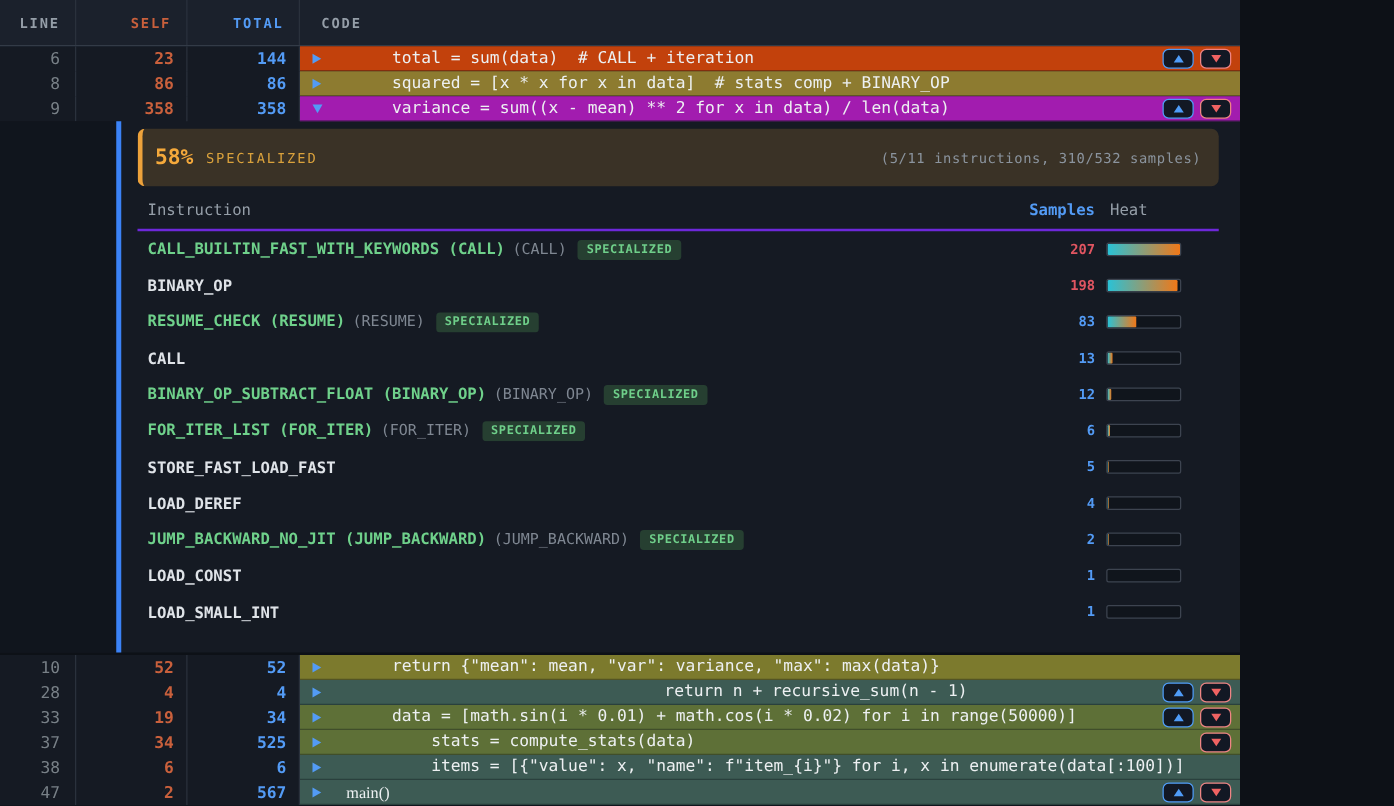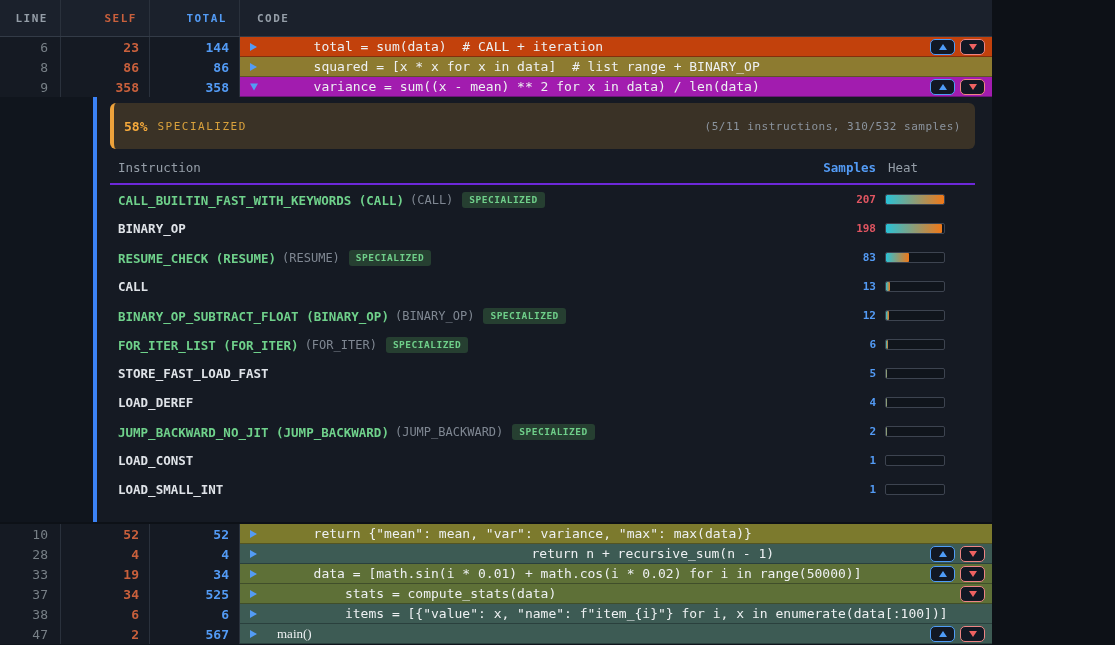--- a/index.html
+++ b/index.html
@@ -41,21 +41,21 @@
   .btn.down i { border-left:4.5px solid transparent; border-right:4.5px solid transparent; border-top:6px solid #ef6262; }
   
   .panel { display:flex; height:425px; }
   .panel-gutter { width:93px; background:#10151d; }
   .panel-bar { width:4px; background:#3b82f6; }
   .panel-content { flex:1; padding:6px 17px 0 13px; }
   .banner {
     height:46px; background:#3a3226; border-left:4px solid #eda23b; border-radius:6px;
     display:flex; align-items:center; padding:0 14px 0 10px;
   }
-  .banner .pct { font-size:13px; font-weight:bold; color:#f5a93b; }
+  .banner .pct { font-size:17px; font-weight:bold; color:#f5a93b; }
   .banner .lbl { font-size:11px; color:#d9a13c; letter-spacing:1.5px; margin-left:10px; }
   .banner .summary { margin-left:auto; font-size:11px; color:#8b949e; letter-spacing:.5px; }
   .instr-grid { display:grid; grid-template-columns:1fr 95px 99px; align-items:center; padding-left:8px; }
   .instr-head { height:34px; margin-top:2px; border-bottom:2px solid #6d28d9; }
   .instr-head .h { font-size:12.5px; color:#959ea8; }
   .instr-head .h.samples { text-align:right; color:#539bf5; font-weight:bold; }
   .instr-head .h.heat { padding-left:12px; }
   .instr-row { height:29px; }
   .instr-name { font-size:12.5px; font-weight:bold; color:#dfe3e8; white-space:nowrap; overflow:hidden; }
   .instr-name.spec { color:#6fd18b; }
@@ -102,21 +102,21 @@
           </span>
     </div>
   </div>
 
   <div class="grid-row code-row">
     <div class="cell line-no">8</div>
     <div class="cell self-v">86</div>
     <div class="cell total-v">86</div>
     <div class="cell code code-cell" style="background: rgb(141, 123, 48);">
       <span class="marker collapsed"></span>
-      <pre>        squared = [x * x for x in data]  # list range + BINARY_OP</pre>
+      <pre>        squared = [x * x for x in data]  # stats comp + BINARY_OP</pre>
       <span class="row-btns"></span>
     </div>
   </div>
 
   <div class="grid-row code-row">
     <div class="cell line-no">9</div>
     <div class="cell self-v">358</div>
     <div class="cell total-v">358</div>
     <div class="cell code code-cell" style="background: #a21caf;">
       <span class="marker expanded"></span>

